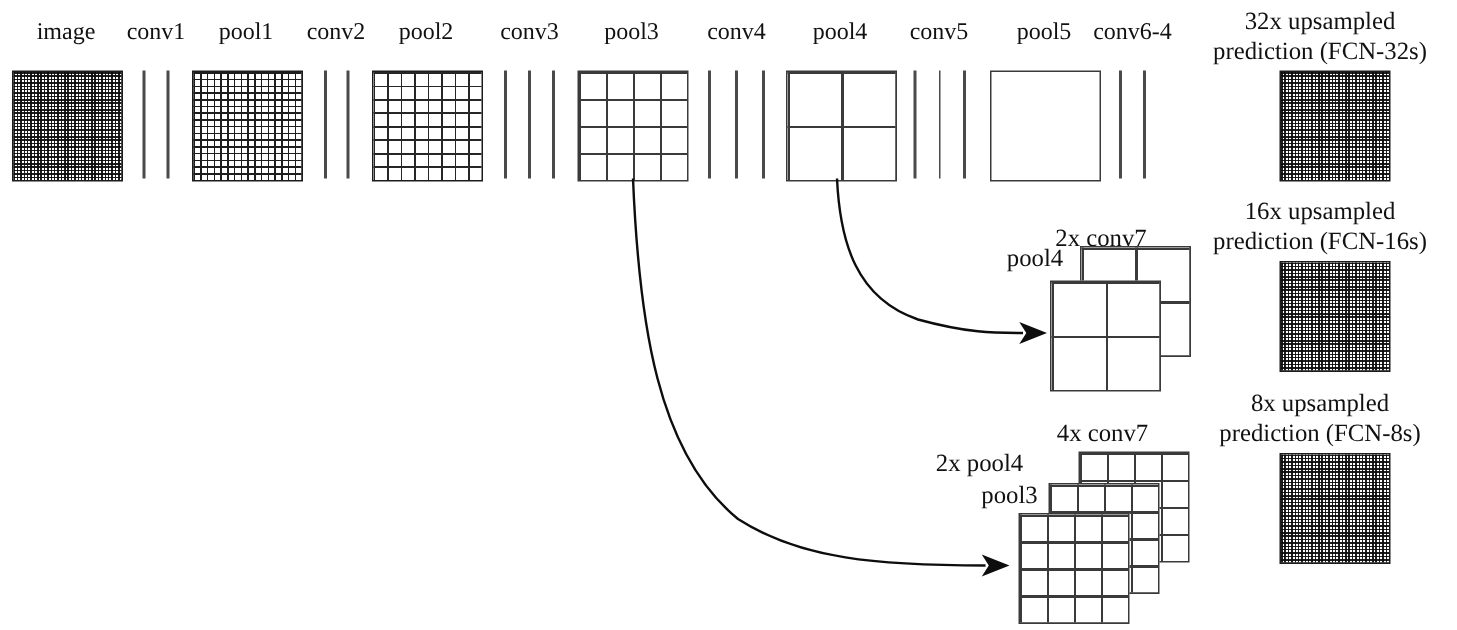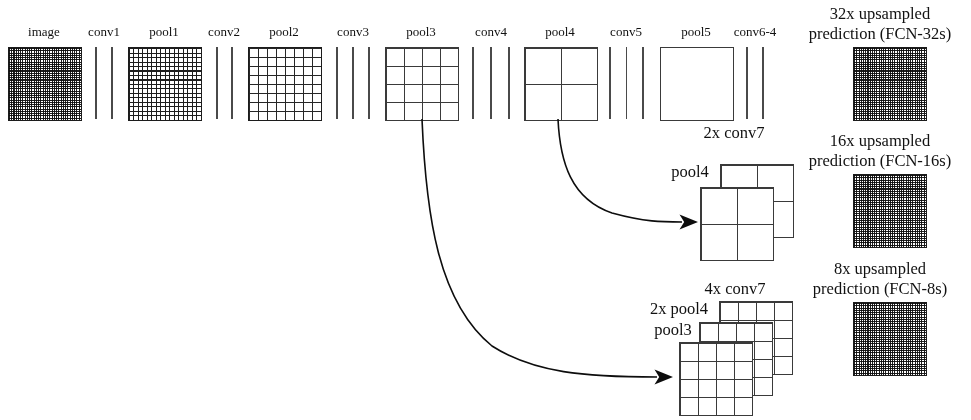--- a/index.html
+++ b/index.html
@@ -2,22 +2,22 @@
 <html><head>
 <meta charset="utf-8">
 <style>
   html,body{margin:0;padding:0;background:#ffffff;}
   #canvas{
     position:relative;width:971px;height:420px;background:#ffffff;overflow:hidden;
     font-family:"Liberation Serif","DejaVu Serif",serif;color:#111;
   }
   
   .tl{
-    position:absolute;top:22px;transform:translateX(-50%);
-    font-size:13px;line-height:20px;white-space:nowrap;
+    position:absolute;top:12px;transform:translateX(-50%);
+    font-size:16px;line-height:20px;white-space:nowrap;
   }
   
   .g{position:absolute;width:72px;height:72px;background:#fff;}
   .b1{border:1px solid #1c1c1c;}
   .b2{border:1.6px solid #3a3a3a;}
   .cells32{background-image:
       repeating-linear-gradient(to right,rgba(12,12,12,.92) 0 1px,transparent 1px 2.25px),
       repeating-linear-gradient(to bottom,rgba(12,12,12,.92) 0 1px,transparent 1px 2.25px);}
   .cells16{background-image:
       repeating-linear-gradient(to right,#1d1d1d 0 1px,transparent 1px 4.5px),
@@ -117,27 +117,27 @@
     <div>prediction (FCN-16s)</div>
   </div>
   <div class="g b1 cells32" style="left:853px;top:174px"></div>
 
   <div class="outlabel" style="top:259px">
     <div>8x upsampled</div>
     <div>prediction (FCN-8s)</div>
   </div>
   <div class="g b1 cells32" style="left:853px;top:302px"></div>
 
-  <span class="flabel" style="left:734px;top:124px">2x conv7</span>
+  <span class="flabel" style="left:734px;top:150px">2x conv7</span>
   <span class="flabel" style="left:690px;top:163px">pool4</span>
   <div class="g b2 cells2" style="left:720px;top:164px"></div>
   <div class="g b2 cells2" style="left:700px;top:187px"></div>
 
   <span class="flabel" style="left:735px;top:280px">4x conv7</span>
-  <span class="flabel" style="left:679px;top:300px">2x pool4</span>
+  <span class="flabel" style="left:653px;top:300px">2x pool4</span>
   <span class="flabel" style="left:673px;top:321px">pool3</span>
   <div class="g b2 cells4" style="left:719px;top:301px"></div>
   <div class="g b2 cells4" style="left:699px;top:322px"></div>
   <div class="g b2 cells4" style="left:679px;top:342px"></div>
 
   <svg class="arrows" width="971" height="420" viewBox="0 0 971 420">
     <path d="M558,119 C560,162 571,199 612,213 C645,222 662,222 682,222"></path>
     <path class="ah" d="M698,222 L679.5,214.6 L684.2,222 L679.5,229.4 Z"></path>
     <path d="M422,119 C426,215 438,302 492,346 C534,373 586,377 657,377"></path>
     <path class="ah" d="M673,377 L654.5,369.6 L659.2,377 L654.5,384.4 Z"></path>

